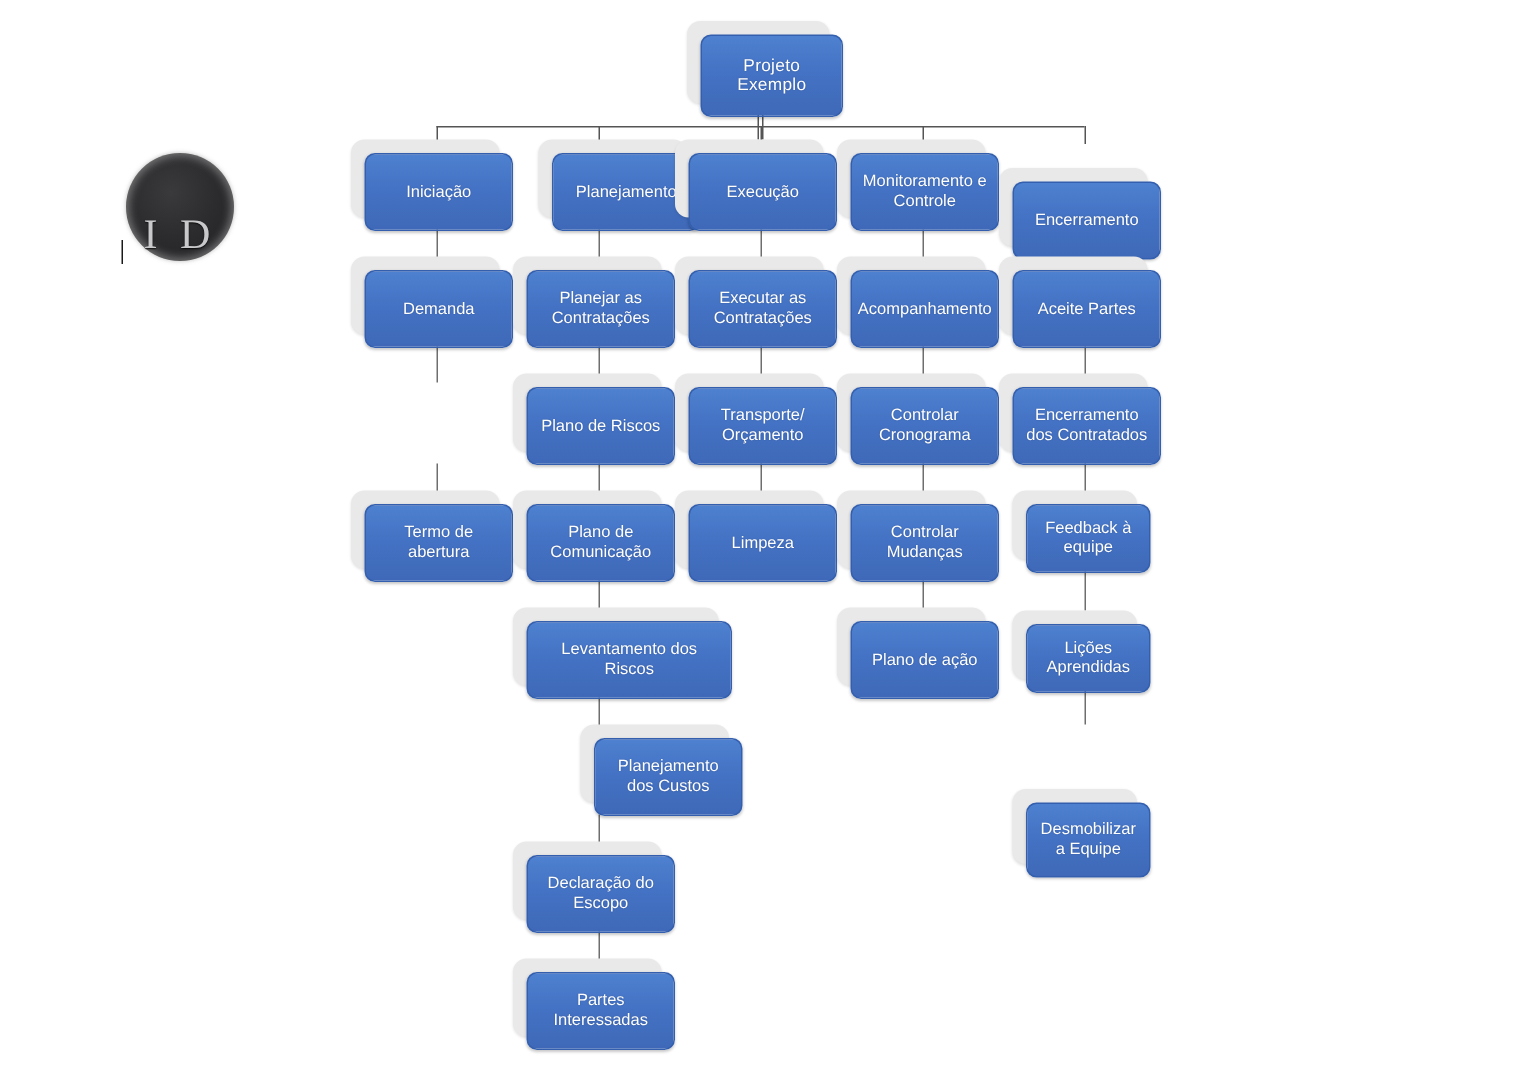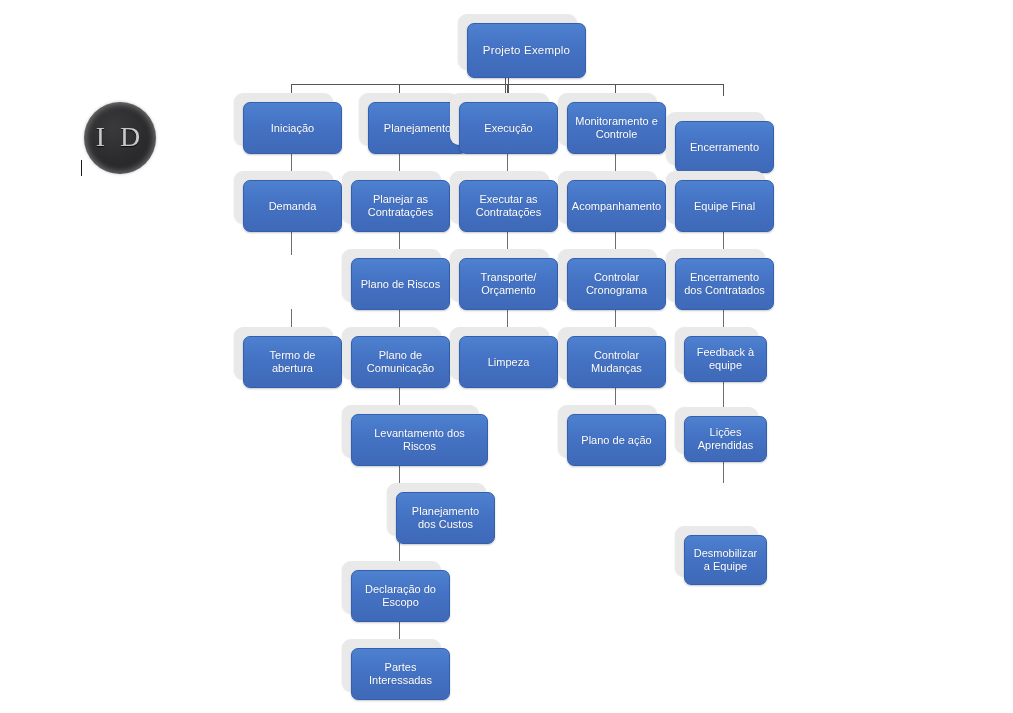--- a/index.html
+++ b/index.html
@@ -11,21 +11,21 @@
     position:relative;
   }
   #canvas{position:absolute;inset:0;}
 
   
   .logo-wrap{position:absolute;left:84px;top:102px;width:72px;height:72px;}
   .logo-circle{
     width:72px;height:72px;border-radius:50%;
     background:radial-gradient(circle at 42% 36%, #3a3a3c 0%, #2c2c2e 48%, #212124 100%);
     box-shadow:0 0 6px 2px rgba(255,255,255,0.35) inset, 0 0 3px rgba(120,120,120,.5);
-    display:flex;align-items:center;justify-content:center;
+    display:flex;align-items:flex-end;justify-content:center;
     filter:blur(.25px);
   }
   .logo-text{
     font-family:"Liberation Serif", serif;
     font-size:28px;letter-spacing:4px;
     color:#c9c9cc;
     text-shadow:0 1px 1px rgba(0,0,0,.8);
     transform:translateY(-1px);
   }
   .text-caret{
@@ -110,21 +110,21 @@
   <div class="conn v" style="left:615px;top:231px;height:24px;"></div>
   <div class="conn v" style="left:615px;top:309px;height:24px;"></div>
   <div class="conn v" style="left:615px;top:387px;height:24px;"></div>
 
   <div class="conn v" style="left:723px;top:153px;height:24px;"></div>
   <div class="conn v" style="left:723px;top:231px;height:24px;"></div>
   <div class="conn v" style="left:723px;top:309px;height:24px;"></div>
   <div class="conn v" style="left:723px;top:381px;height:26px;"></div>
   <div class="conn v" style="left:723px;top:459px;height:24px;"></div>
 
-  <div class="node root" style="left:458px;top:14px;width:95px;height:55px;padding-left:24px;">
+  <div class="node root" style="left:458px;top:14px;width:95px;height:55px;">
     <div class="shadow"></div>
     <div class="card">Projeto  Exemplo</div>
   </div>
 
   <div class="node" style="left:234px;top:93px;width:99px;height:52px;">
     <div class="shadow"></div>
     <div class="card">Iniciação</div>
   </div>
   <div class="node" style="left:342px;top:93px;width:99px;height:52px;margin-left:17px;">
     <div class="shadow"></div>
@@ -154,21 +154,21 @@
   <div class="node" style="left:450px;top:171px;width:99px;height:52px;">
     <div class="shadow"></div>
     <div class="card">Executar as Contratações</div>
   </div>
   <div class="node" style="left:558px;top:171px;width:99px;height:52px;">
     <div class="shadow"></div>
     <div class="card">Acompanhamento</div>
   </div>
   <div class="node" style="left:666px;top:171px;width:99px;height:52px;">
     <div class="shadow"></div>
-    <div class="card">Equipe Final</div>
+    <div class="card">Aceite Partes</div>
   </div>
 
   <div class="node" style="left:342px;top:249px;width:99px;height:52px;">
     <div class="shadow"></div>
     <div class="card">Plano de Riscos</div>
   </div>
   <div class="node" style="left:450px;top:249px;width:99px;height:52px;">
     <div class="shadow"></div>
     <div class="card">Transporte/ Orçamento</div>
   </div>

